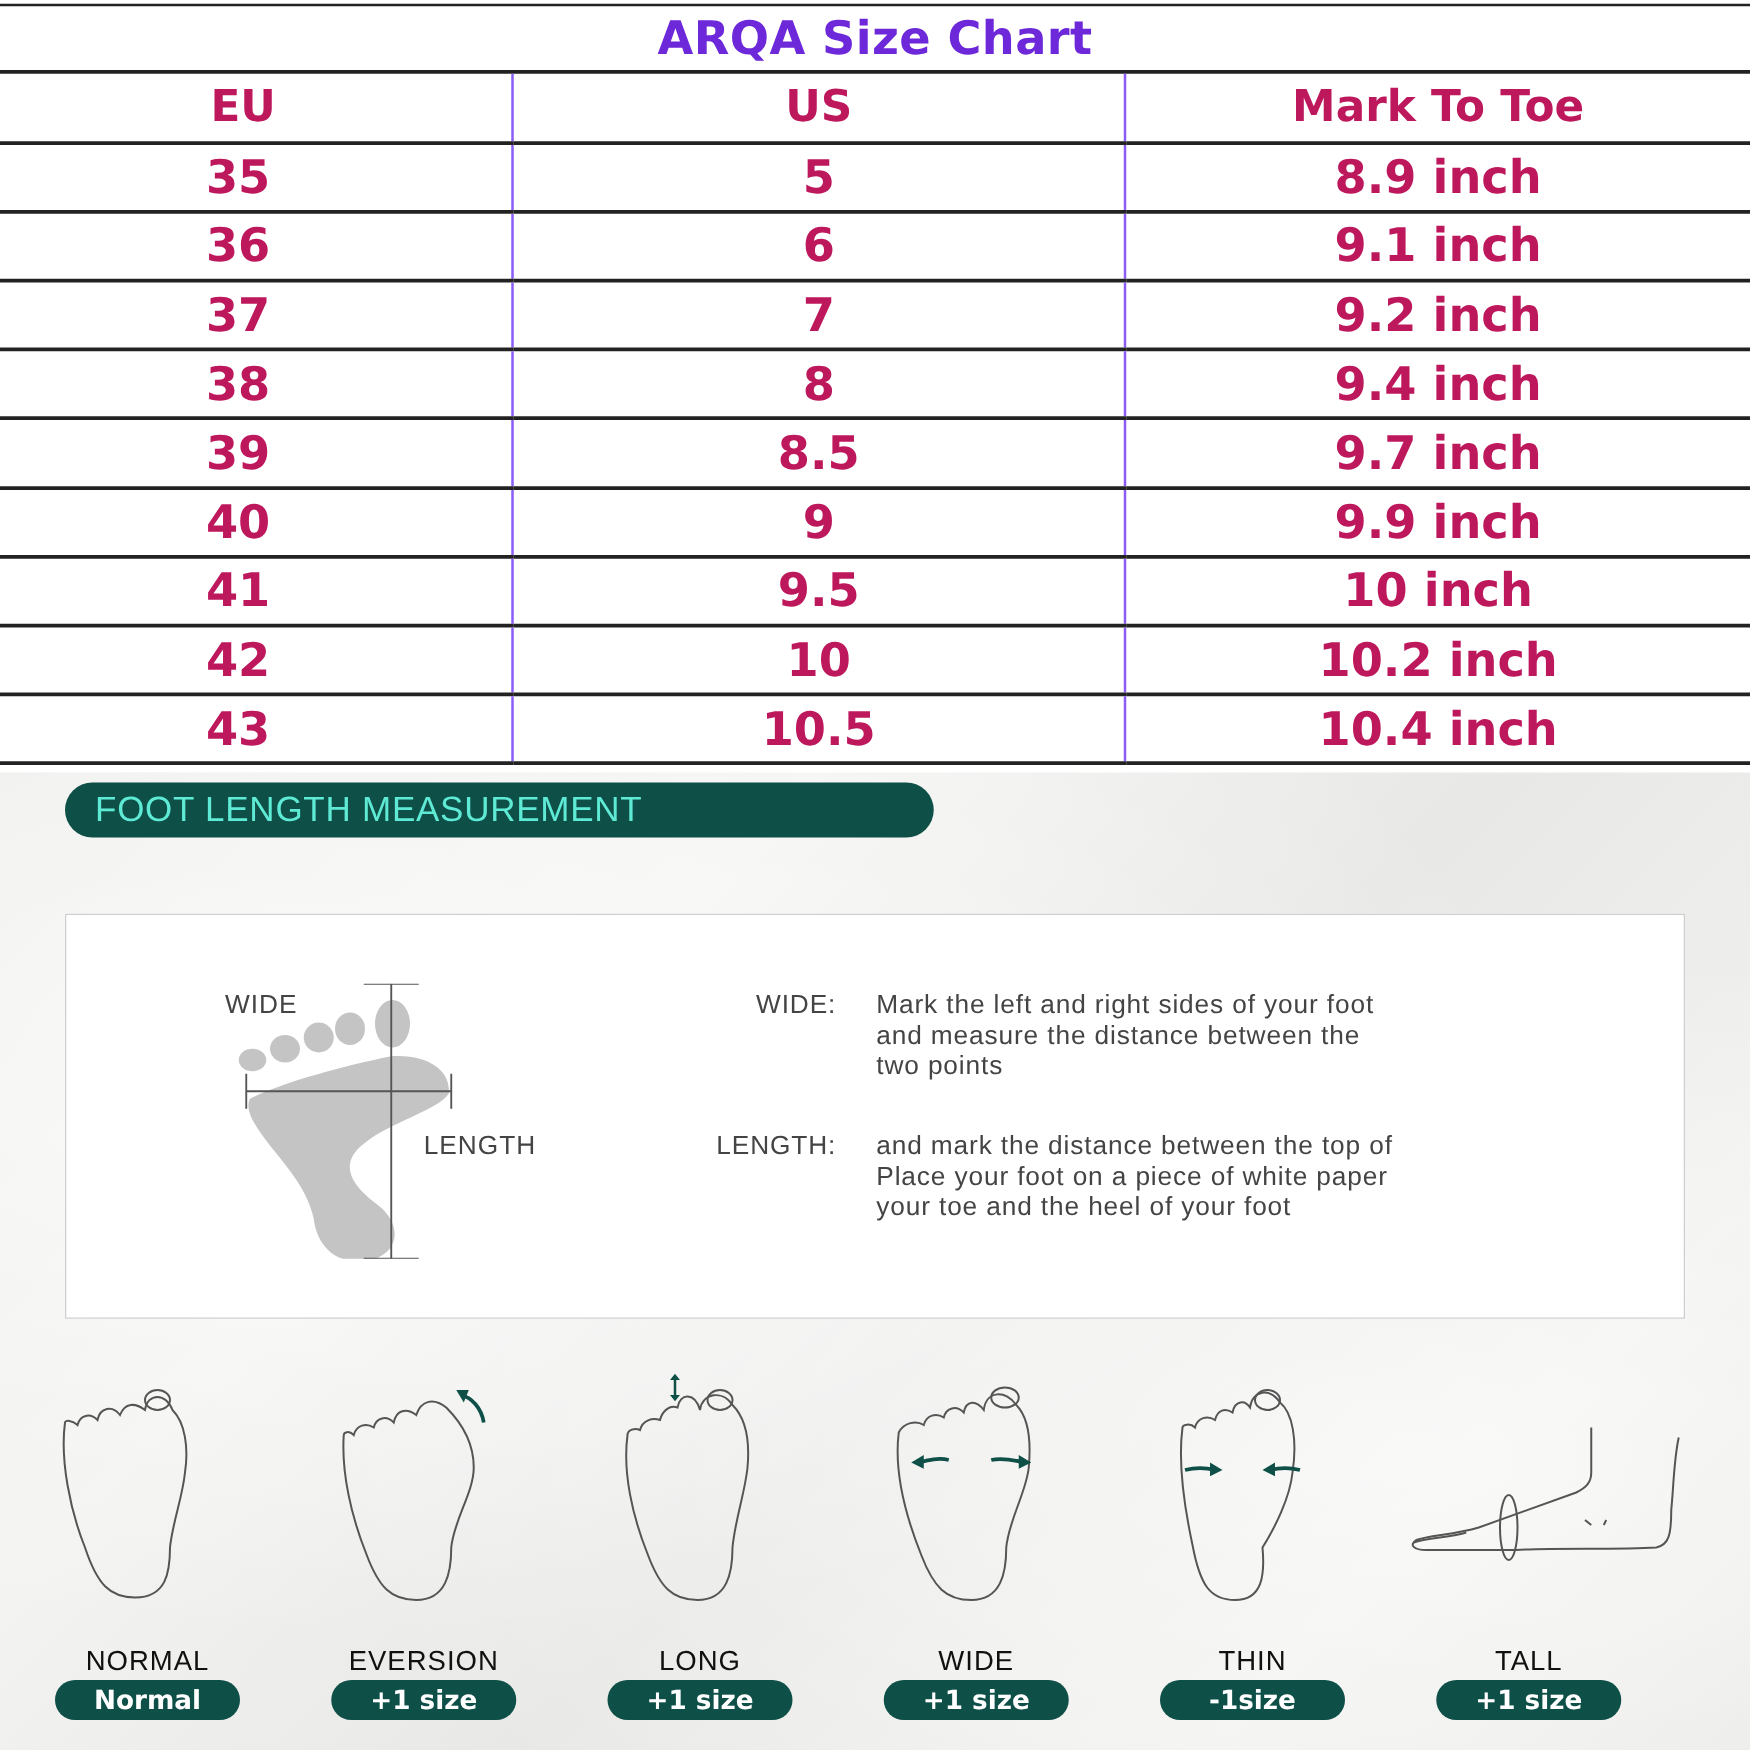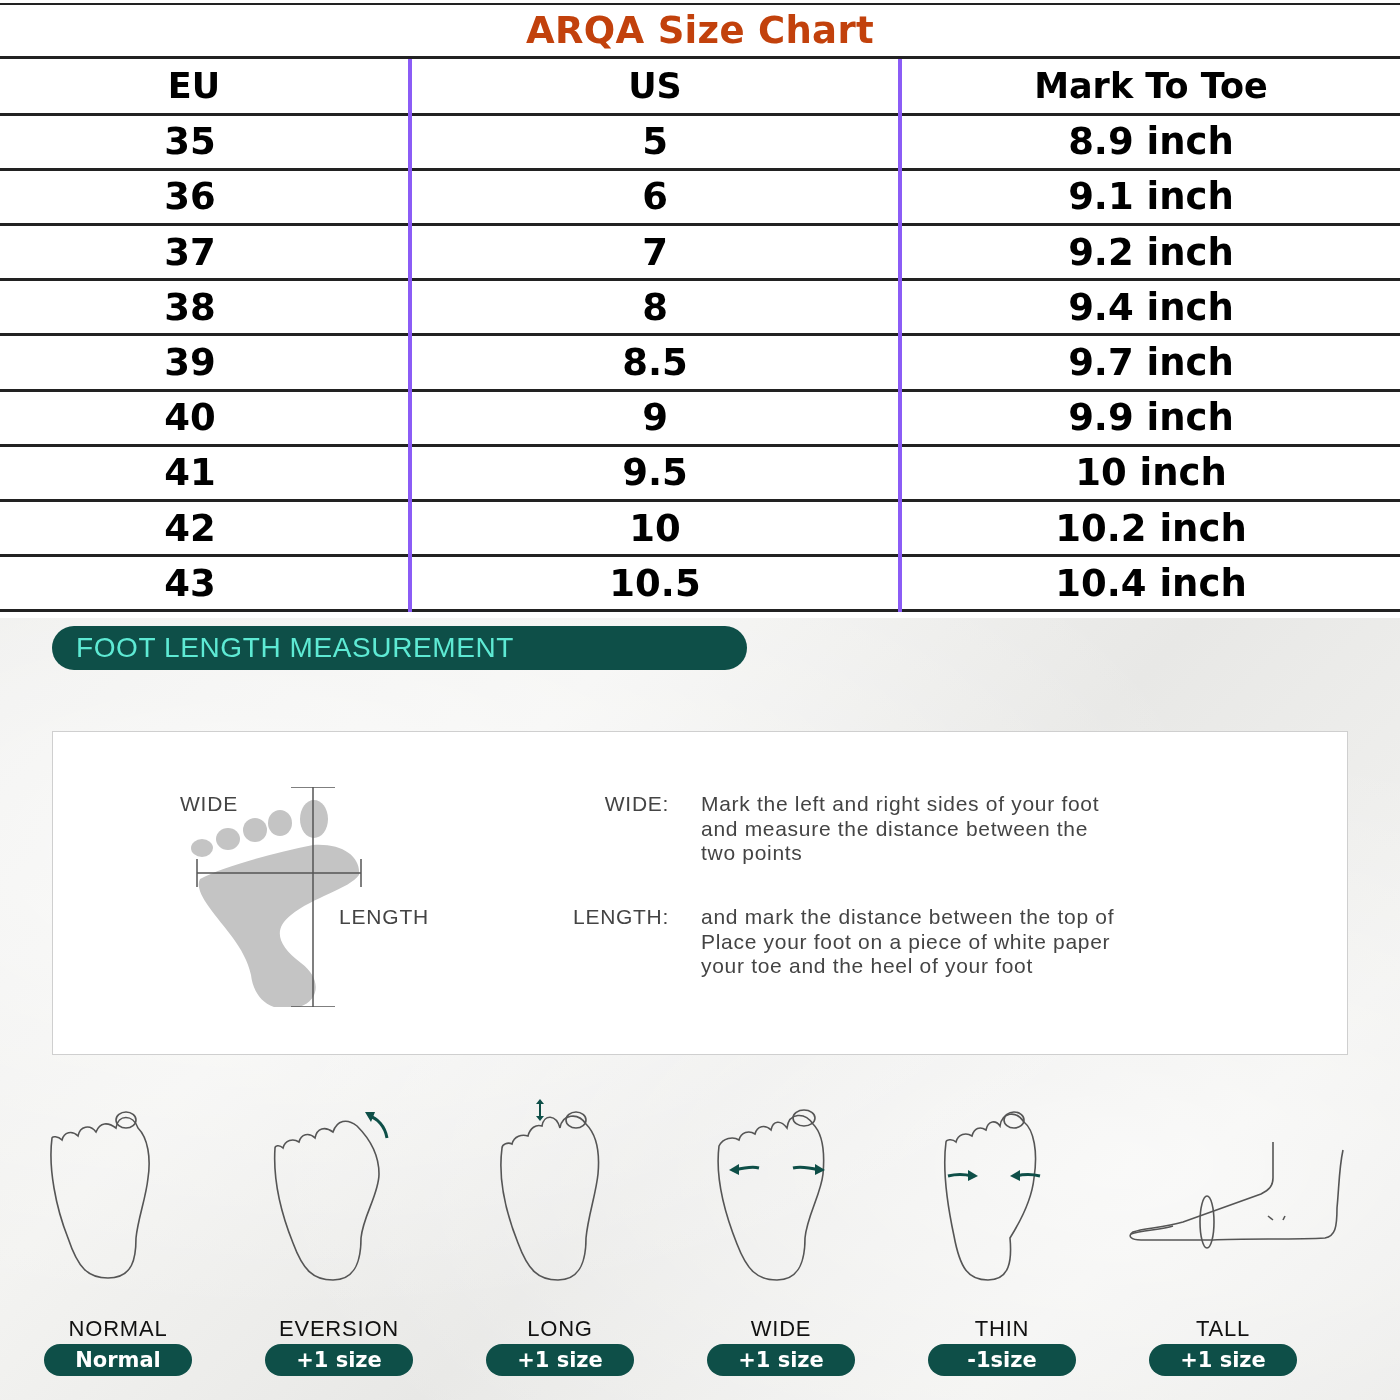--- a/index.html
+++ b/index.html
@@ -5,35 +5,35 @@
   * { box-sizing: border-box; margin: 0; padding: 0; }
   html, body { width: 1400px; height: 1400px; background: #ffffff; overflow: hidden; }
   body { font-family: "DejaVu Sans", sans-serif; position: relative; }
 
   
   .chart { position: absolute; left: 0; top: 0; width: 1400px; height: 612px; background: #fff; }
   .title-row {
     position: absolute; left: 0; top: 3px; width: 1400px; height: 56px;
     border-top: 2px solid #222; border-bottom: 3px solid #222;
     display: flex; align-items: center; justify-content: center;
-    font-weight: bold; font-size: 37px; color: #c2410c; letter-spacing: 0.3px;
+    font-weight: bold; font-size: 37px; color: #6d28d9; letter-spacing: 0.3px;
   }
   table.sizes {
     position: absolute; left: 0; top: 59px; width: 1400px; border-collapse: collapse;
     table-layout: fixed;
   }
   table.sizes th, table.sizes td {
-    height: 55.2px; text-align: center; font-weight: bold; color: #000000;
+    height: 55.2px; text-align: center; font-weight: bold; color: #be185d;
     border-bottom: 3px solid #222; font-size: 37px; padding: 0;
   }
   table.sizes th { font-size: 35px; }
   table.sizes col.c1 { width: 410px; }
   table.sizes col.c2 { width: 490px; }
   table.sizes col.c3 { width: 500px; }
-  table.sizes td + td, table.sizes th + th { border-left: 4px solid #8b5cf6; margin-left: 44px; }
+  table.sizes td + td, table.sizes th + th { border-left: 2px solid #8b5cf6; margin-left: 44px; }
   table.sizes td.eu { padding-right: 28px; }
   table.sizes th.eu { padding-right: 20px; }
 
   
   .panel {
     position: absolute; left: 0; top: 618px; width: 1400px; height: 782px;
     background:
       radial-gradient(ellipse at 20% 30%, rgba(255,255,255,0.7), rgba(255,255,255,0) 60%),
       radial-gradient(ellipse at 80% 70%, rgba(255,255,255,0.6), rgba(255,255,255,0) 55%),
       linear-gradient(135deg, #ececea 0%, #f3f3f1 30%, #e8e8e6 55%, #f1f1ef 80%, #e9e9e7 100%);

